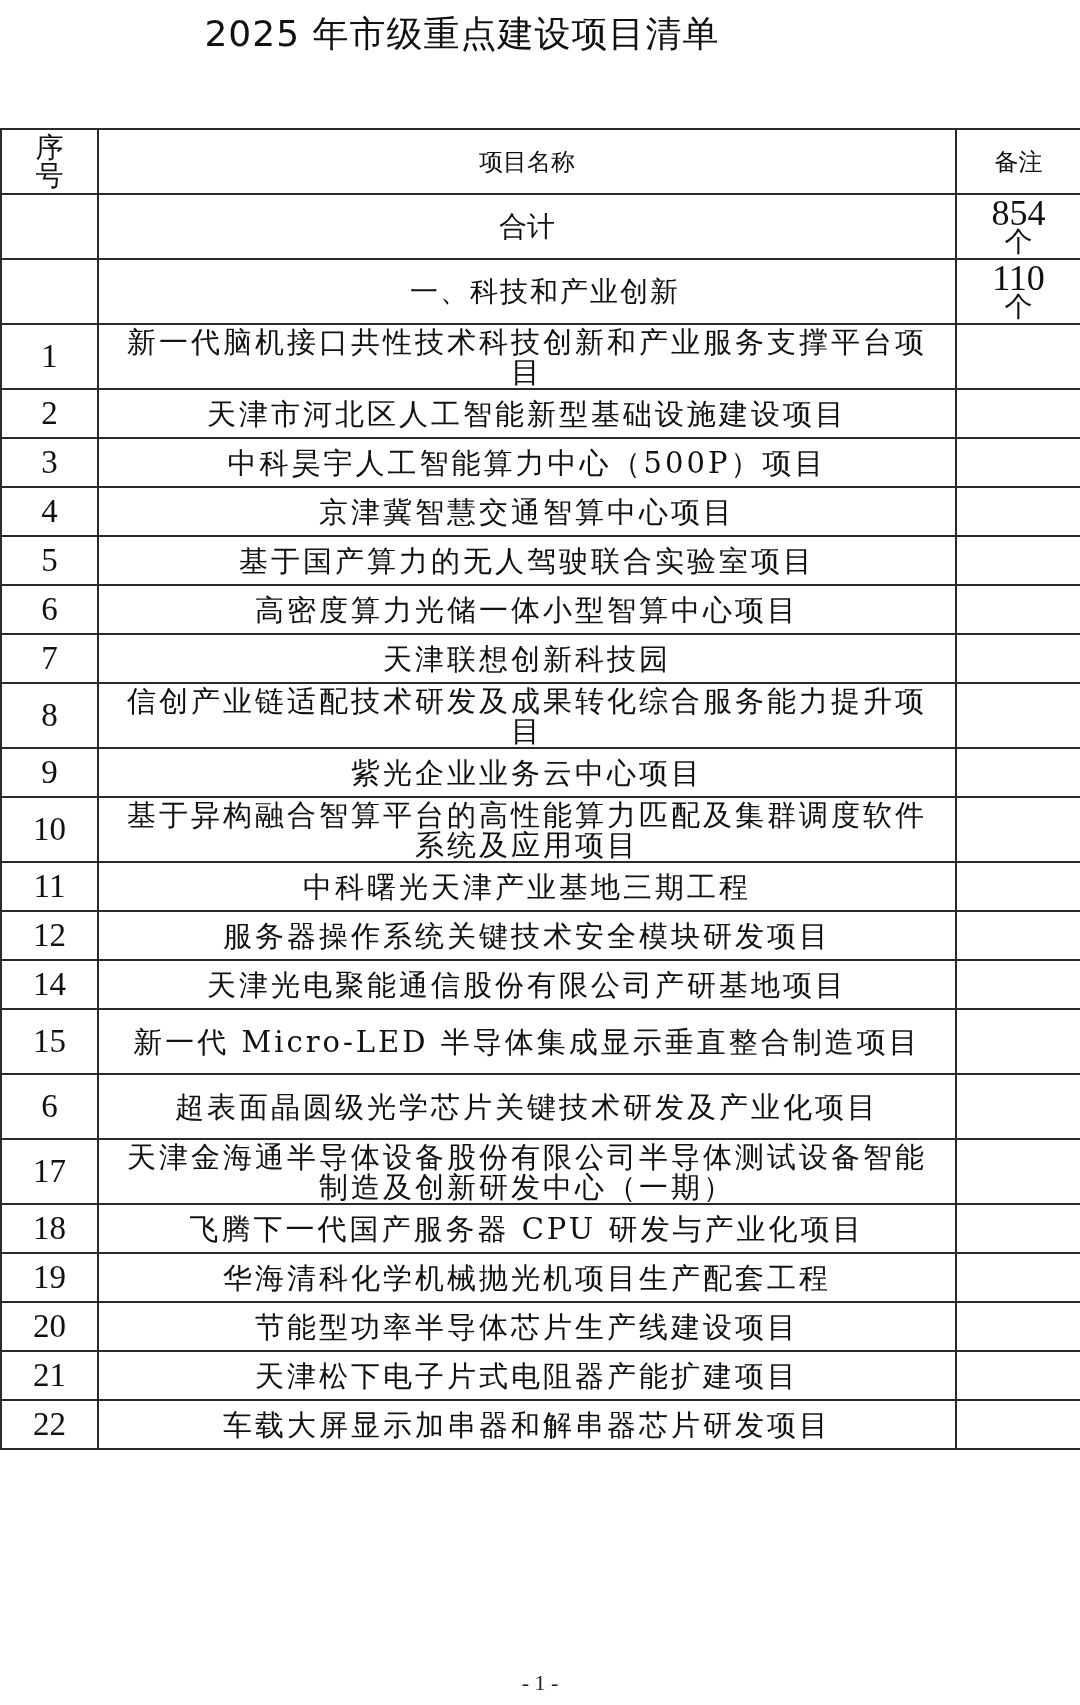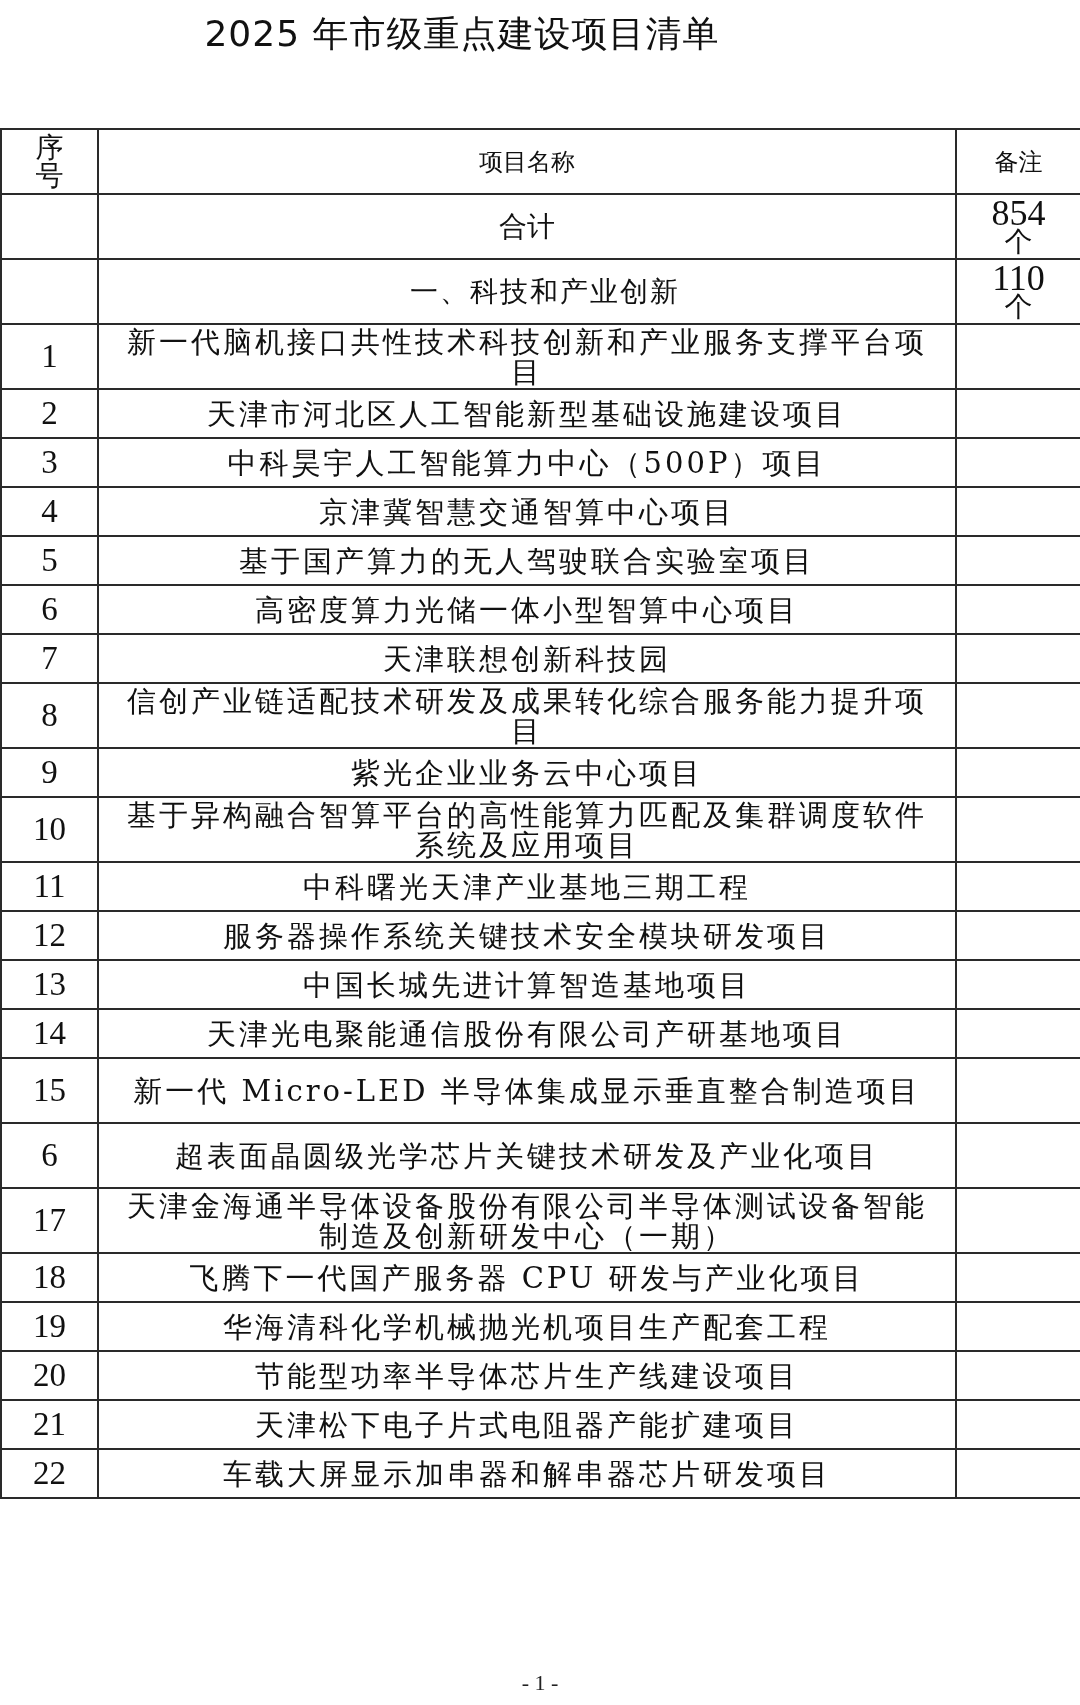--- a/index.html
+++ b/index.html
@@ -137,25 +137,20 @@
       <td class="no">11</td>
       <td class="name proj">中科曙光天津产业基地三期工程</td>
       <td></td>
     </tr>
     <tr class="row">
       <td class="no">12</td>
       <td class="name proj">服务器操作系统关键技术安全模块研发项目</td>
       <td></td>
     </tr>
     <tr class="row">
-      <td class="no">13</td>
-      <td class="name proj">中国长城先进计算智造基地项目</td>
-      <td></td>
-    </tr>
-    <tr class="row">
       <td class="no">14</td>
       <td class="name proj">天津光电聚能通信股份有限公司产研基地项目</td>
       <td></td>
     </tr>
     <tr class="row tall">
       <td class="no">15</td>
       <td class="name proj">新一代 Micro-LED 半导体集成显示垂直整合制造项目</td>
       <td></td>
     </tr>
     <tr class="row tall">

